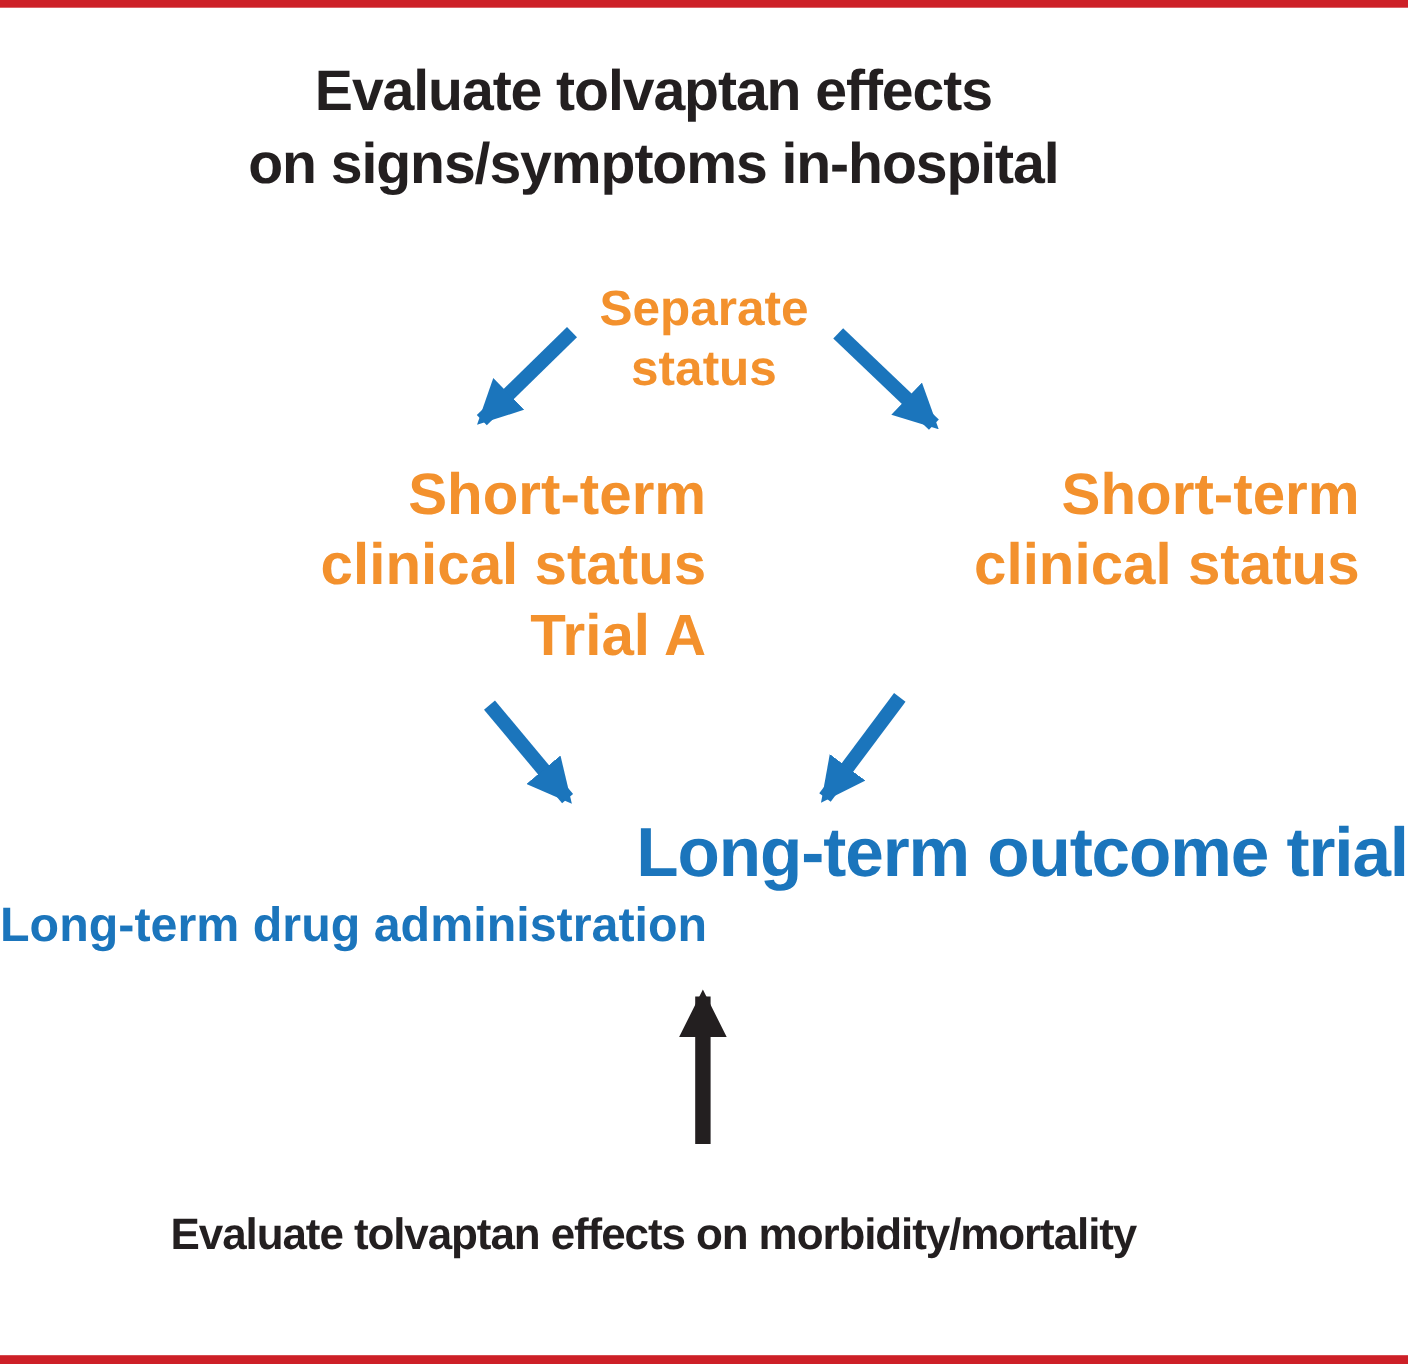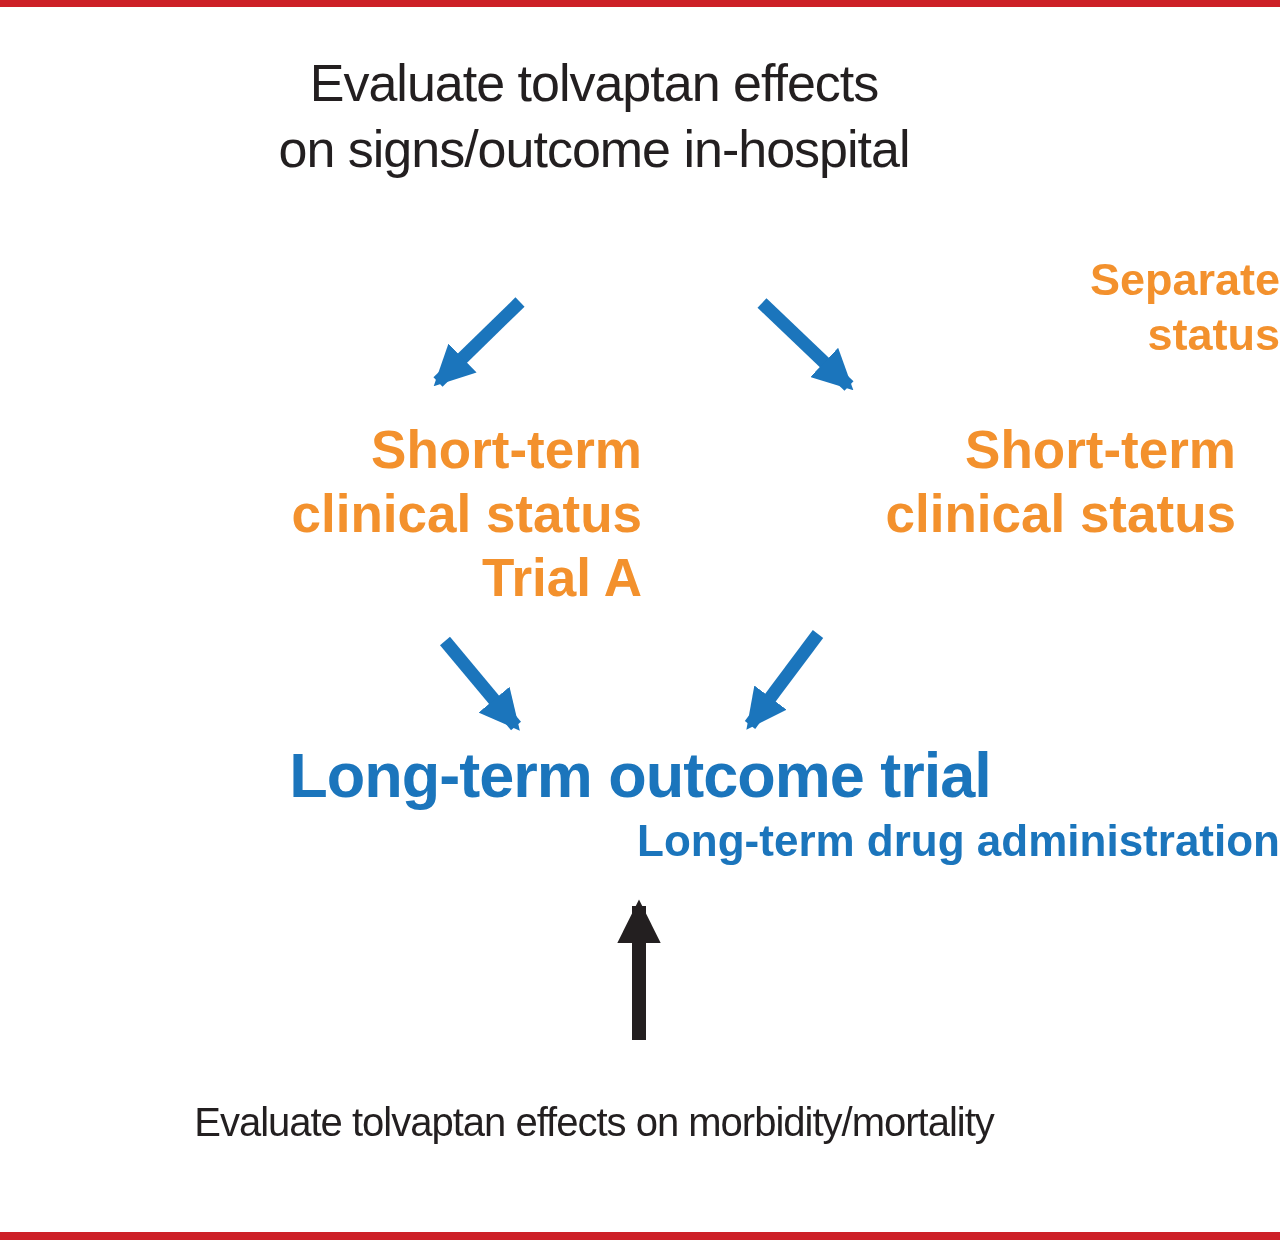--- a/index.html
+++ b/index.html
@@ -14,58 +14,58 @@
     width:1280px;height:1240px;
     background:#ffffff;
     overflow:hidden;
     font-family:"Liberation Sans", sans-serif;
   }
   .bar{position:absolute;left:0;width:1280px;background:var(--accent-red);}
   .bar.top{top:0;height:7px;}
   .bar.bottom{bottom:0;height:8px;}
   .caption{
     position:absolute;left:0;width:1188px;text-align:center;
-    color:var(--text-black);font-weight:400;
+    color:var(--text-black);font-weight:700;
   }
   .top-caption{top:50px;font-size:52px;line-height:66px;letter-spacing:-1px;}
   .bottom-caption{top:1100px;font-size:40px;letter-spacing:-1px;}
   .separate-sites{
-    position:absolute;left:0;top:252px;width:1280px;text-align:right;
+    position:absolute;left:0;top:252px;width:1280px;text-align:center;
     color:var(--orange);font-weight:700;font-size:45px;line-height:55px;
   }
   .trial-block{
     position:absolute;top:418px;width:600px;text-align:right;
     color:var(--orange);font-weight:700;font-size:53px;line-height:64px;
   }
   .trial-a{left:42px;}
   .trial-b{left:636px;}
   .outcome-title{
-    position:absolute;left:0;top:740px;width:1280px;text-align:center;
+    position:absolute;left:0;top:740px;width:1280px;text-align:right;
     color:var(--blue);font-weight:700;font-size:63px;line-height:70px;letter-spacing:-1px;
   }
   .outcome-subtitle{
-    position:absolute;left:0;top:816px;width:1280px;text-align:right;
+    position:absolute;left:0;top:816px;width:1280px;text-align:left;
     color:var(--blue);font-weight:700;font-size:44px;line-height:50px;
   }
   .arrow-layer{position:absolute;left:0;top:0;width:1280px;height:1240px;}
   .arrow-blue{stroke:var(--blue);stroke-width:13;}
   .arrow-black{stroke:var(--text-black);stroke-width:14;}
   .head-blue{fill:var(--blue);}
   .head-black{fill:var(--text-black);}
 </style>
 </head>
 <body>
 
 <div class="canvas">
 
   <div class="bar top"></div>
 
   <div class="caption top-caption">
     <div>Evaluate tolvaptan effects</div>
-    <div>on signs/outcome in-hospital</div>
+    <div>on signs/symptoms in-hospital</div>
   </div>
 
   <div class="separate-sites">
     <div>Separate</div>
     <div>status</div>
   </div>
 
   <div class="trial-block trial-a">
     <div>Short-term</div>
     <div>clinical status</div>

